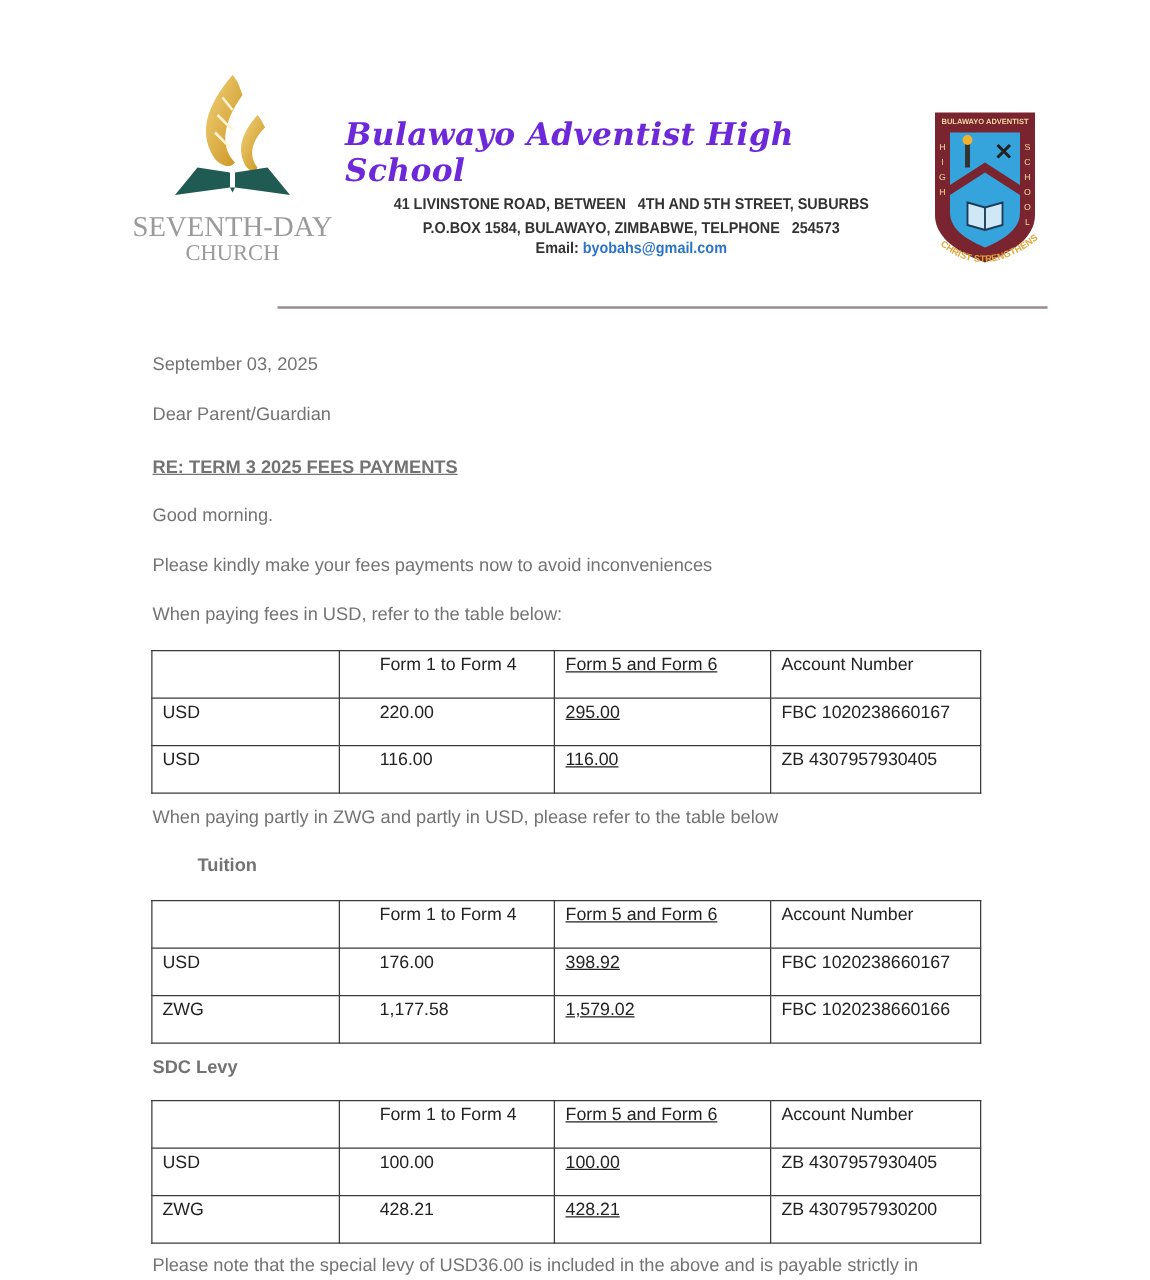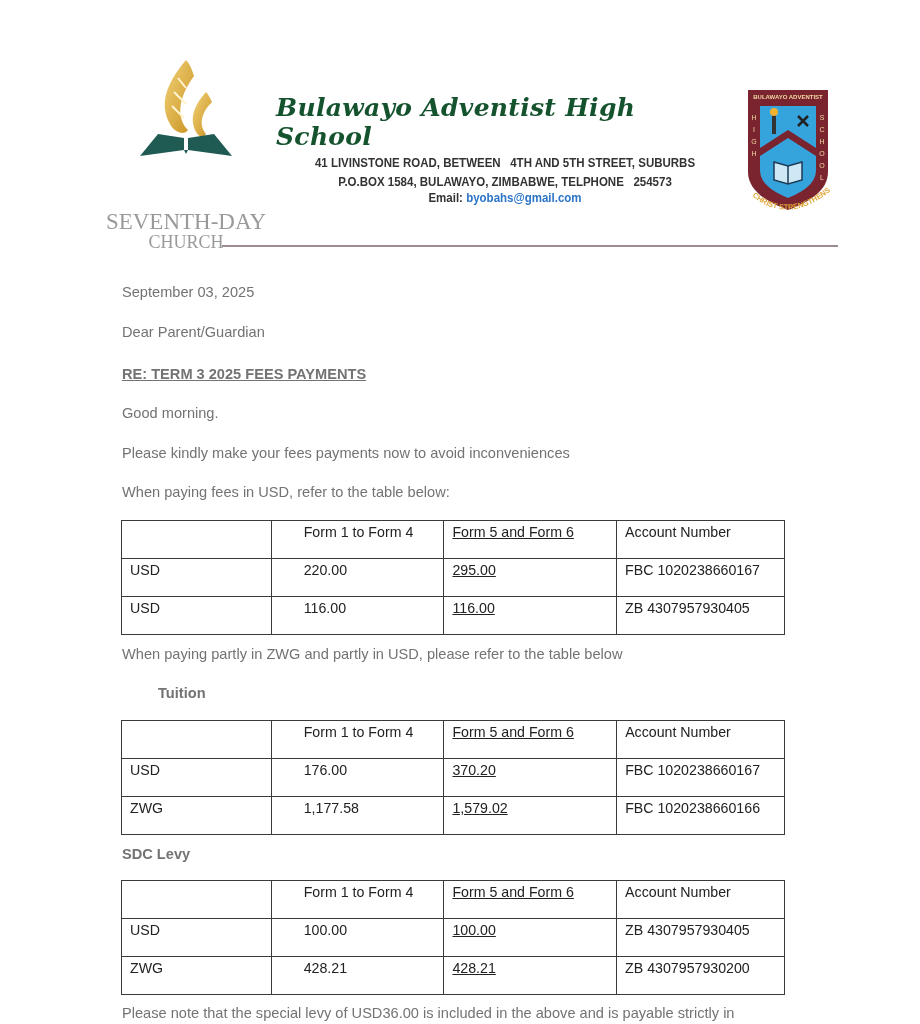--- a/index.html
+++ b/index.html
@@ -4,28 +4,28 @@
 <style>
   html, body { margin:0; padding:0; background:#ffffff; }
   body { width:920px; height:1024px; overflow:hidden; position:relative;
          font-family:"Liberation Sans", sans-serif; color:#1a1a1a; }
   .page { position:absolute; left:0; top:0; width:920px; height:1024px; background:#fff; }
 
   
   .sda-logo { position:absolute; left:96px; top:58px; width:180px; height:190px; }
   .sda-logo svg { position:absolute; left:38px; top:0; }
   .sda-text { position:absolute; left:0; top:112px; width:180px; text-align:center;
-              font-family:"Liberation Serif", serif; color:#9a9a9a; line-height:1;margin-top:40px; }
+              font-family:"Liberation Serif", serif; color:#9a9a9a; line-height:1; }
   .sda-l1 { font-size:23px; letter-spacing:0px; }
   .sda-l2 { font-size:36px; letter-spacing:0px; margin-top:0px; }
   .sda-l3 { font-size:18px; margin-top:0px; }
 
   .school-name { position:absolute; left:276px; top:93px; width:440px;
                  font-family:"DejaVu Serif", serif; font-style:italic; font-weight:bold;
-                 font-size:25px; color:#14532d; letter-spacing:0.3px; }
+                 font-size:25px; color:#6d28d9; letter-spacing:0.3px; }
   .addr { position:absolute; left:290px; width:430px; text-align:center;
           font-family:"Liberation Sans", sans-serif; font-weight:bold; font-size:12.5px;
           color:#333; transform:scaleX(0.92); transform-origin:center; }
   .addr1 { top:156px; }
   .addr2 { top:175px; }
   .addr3 { top:191px; }
   .addr3 .email-val { color:#2b74c7; }
 
   .crest { position:absolute; left:744px; top:86px; width:96px; height:140px; }
 
@@ -158,21 +158,21 @@
     <tbody>
         <tr>
       <td class="c0"></td>
       <td class="c1">Form 1 to Form 4</td>
       <td class="c2">Form 5 and Form 6</td>
       <td class="c3">Account Number</td>
     </tr>
     <tr>
       <td class="c0">USD</td>
       <td class="c1">176.00</td>
-      <td class="c2">370.20</td>
+      <td class="c2">398.92</td>
       <td class="c3">FBC 1020238660167</td>
     </tr>
     <tr>
       <td class="c0">ZWG</td>
       <td class="c1">1,177.58</td>
       <td class="c2">1,579.02</td>
       <td class="c3">FBC 1020238660166</td>
     </tr>
   </tbody>
     </table>

